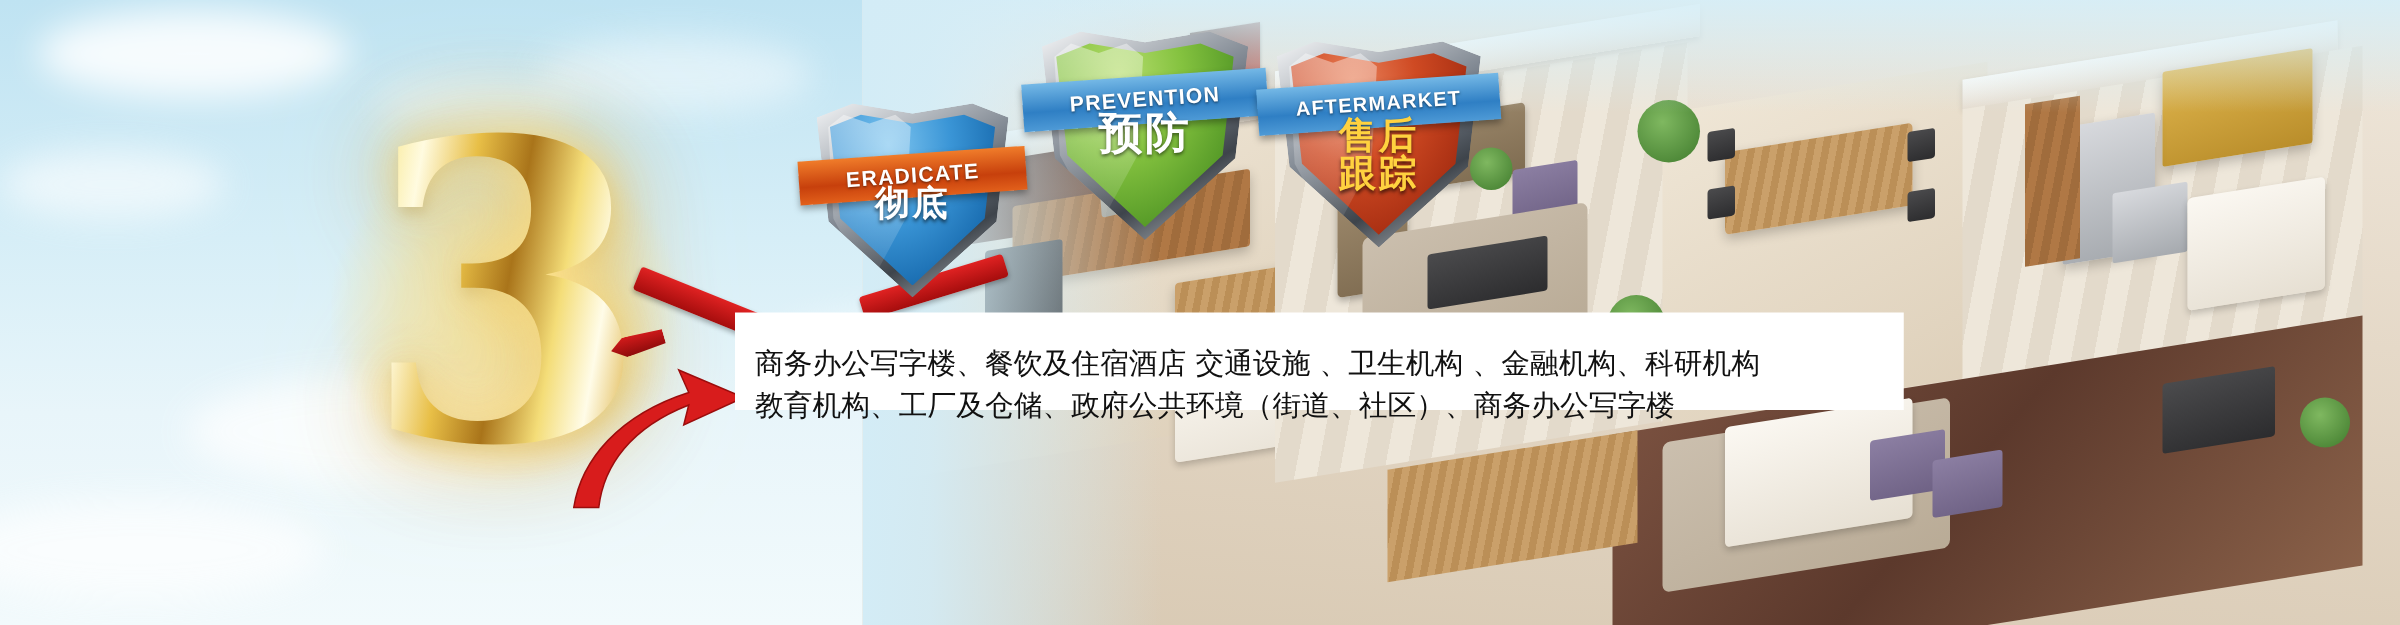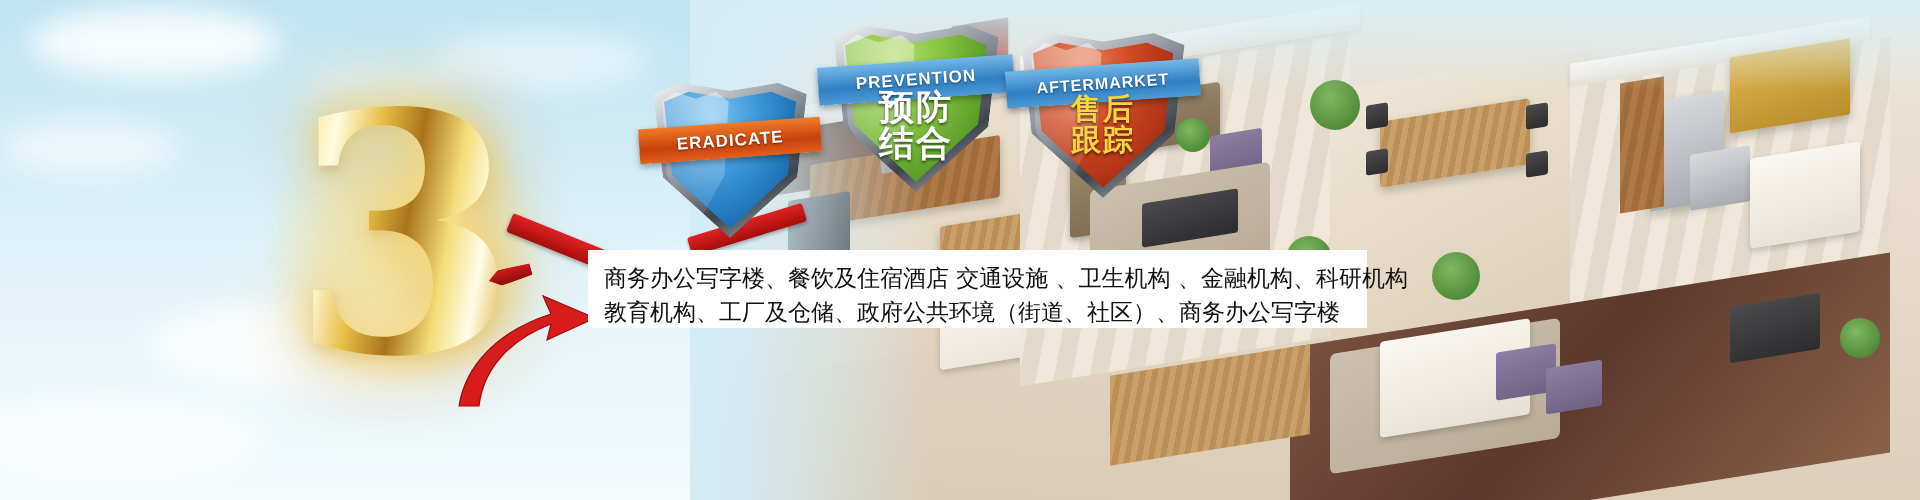--- a/index.html
+++ b/index.html
@@ -157,23 +157,23 @@
   #shield-eradicate  .ribbon span { font-size:17px; }
   #shield-prevention .ribbon span { font-size:17px; }
   #shield-aftermarket .ribbon span{ font-size:16px; }
 
   #shield-eradicate  .sh-cn { top:44%; font-size:28px; letter-spacing:2px; }
   #shield-prevention .sh-cn { top:40%; font-size:35px; letter-spacing:2px; }
   #shield-aftermarket .sh-cn{ top:38%; font-size:30px; letter-spacing:2px; }
 
   
   #info-panel {
-    position:absolute; left:588px; top:250px; width:779px; height:78px;
+    position:absolute; left:588px; top:250px; width:935px; height:78px;
     background:#ffffff;
-    padding:11px 16px 0 16px;
+    padding:24px 16px 0 16px;
   }
   #info-panel p {
     font-family:"DejaVu Sans","Liberation Sans",sans-serif;
     font-size:23px; line-height:34px; color:#111; white-space:nowrap;
   }
 
   
   #headline {
     position:absolute; left:640px; top:345px;
     font-family:"DejaVu Sans","Liberation Sans",sans-serif;
@@ -269,35 +269,35 @@
   <div class="shield sh-blue" id="shield-eradicate">
     <div class="sh-body">
       <div class="sh-rim"></div>
       <div class="sh-face"></div>
       <div class="sh-gloss"></div>
     </div>
     <div class="ribbon rib-orange">
       <span>ERADICATE</span>
     </div>
     <div class="sh-cn cn-white">
+      <div>彻底</div>
     </div>
   </div>
 
   <div class="shield sh-green" id="shield-prevention">
     <div class="sh-body">
       <div class="sh-rim"></div>
       <div class="sh-face"></div>
       <div class="sh-gloss"></div>
     </div>
     <div class="ribbon rib-blue">
       <span>PREVENTION</span>
     </div>
     <div class="sh-cn cn-white">
       <div>预防</div>
-      <div>结合</div>
     </div>
   </div>
 
   <div class="shield sh-red" id="shield-aftermarket">
     <div class="sh-body">
       <div class="sh-rim"></div>
       <div class="sh-face"></div>
       <div class="sh-gloss"></div>
     </div>
     <div class="ribbon rib-blue">

